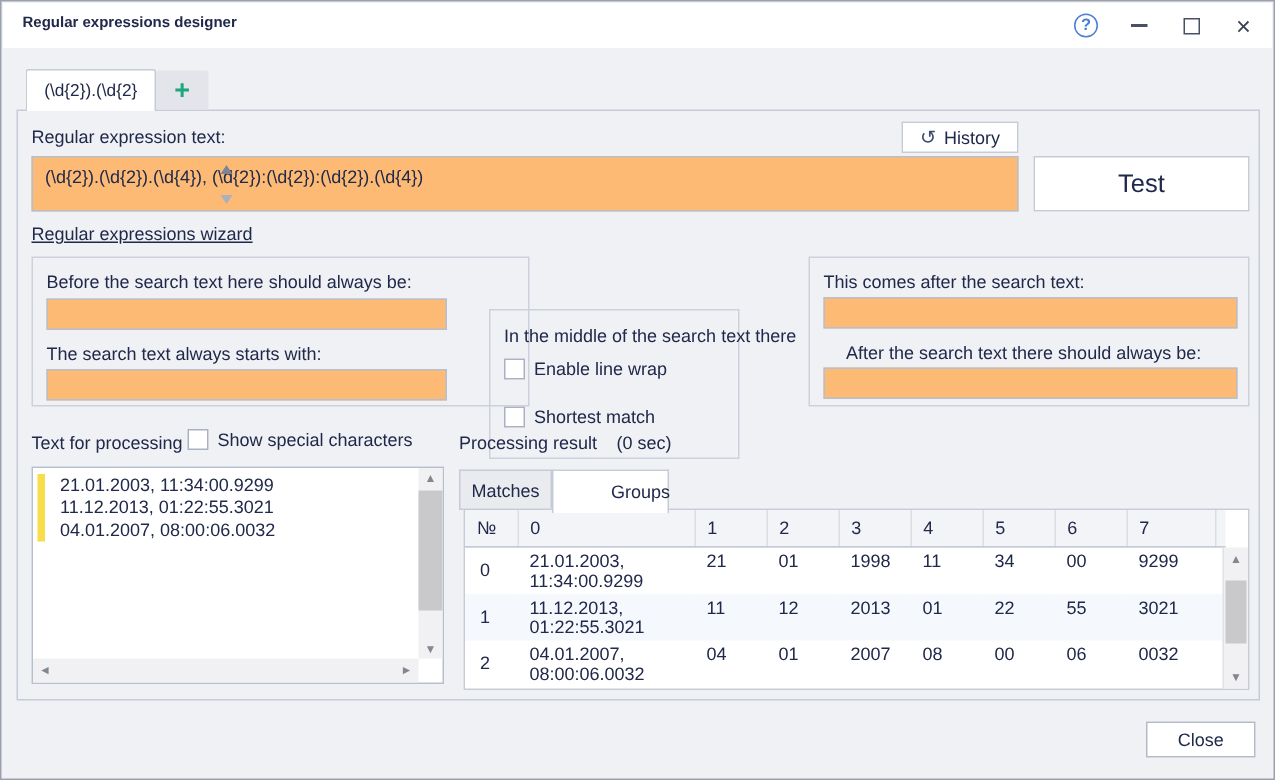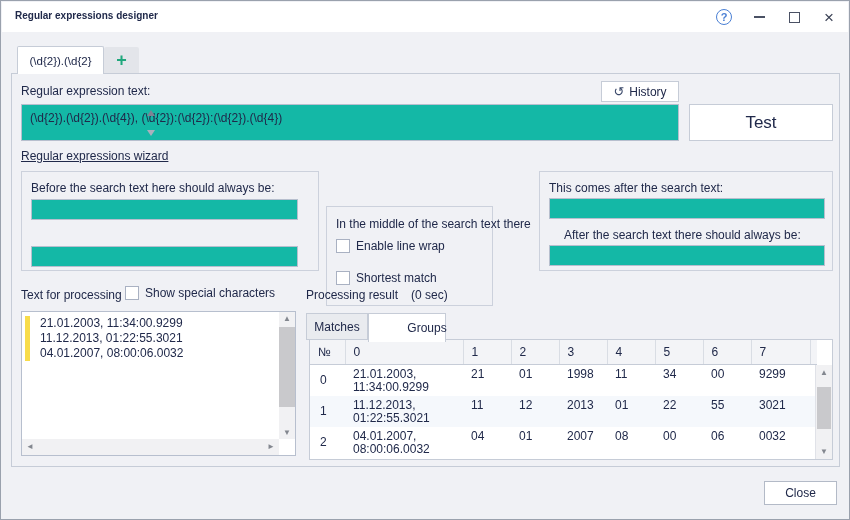--- a/index.html
+++ b/index.html
@@ -19,21 +19,21 @@
 
   
   .tab-active { position:absolute; left:16px; top:45px; width:87px; height:28px; background:#fff; border:1px solid #c6ccd7; border-bottom:none; border-radius:2px 2px 0 0; z-index:3; display:flex; align-items:center; justify-content:center; font-size:11.5px; }
   .tab-add { position:absolute; left:103px; top:46px; width:35px; height:26px; background:#e3e5ea; border-radius:2px 2px 0 0; z-index:2; display:flex; align-items:center; justify-content:center; color:#1fa77c; font-size:18px; font-weight:bold; }
 
   
   .panel { position:absolute; left:10px; top:72px; width:829px; height:394px; border:1px solid #c6ccd7; background:#f0f1f5; }
 
   .lbl { position:absolute; white-space:nowrap; }
   .link { position:absolute; text-decoration:underline; cursor:pointer; }
-  .tbox { position:absolute; background:#14b8a6; border:1px solid #b7bfce; }
+  .tbox { position:absolute; background:#fdba74; border:1px solid #b7bfce; }
 
   .history-btn { position:absolute; left:600px; top:80px; width:78px; height:21px; background:#fff; border:1px solid #c6ccd7; display:flex; align-items:center; justify-content:center; gap:5px; cursor:pointer; }
   .history-icon { font-size:13px; color:#3c4a6b; line-height:1; }
 
   .regex-input { left:20px; top:103px; width:658px; height:37px; padding:6px 22px 6px 8px; font-size:12px; overflow:hidden; white-space:nowrap; }
   .spinner { position:absolute; right:692px; top:109px; width:12px; height:26px; display:flex; flex-direction:column; align-items:center; justify-content:space-between; }
   .spin-up { width:0; height:0; border-left:4px solid transparent; border-right:4px solid transparent; border-bottom:6px solid #7d8494; }
   .spin-down { width:0; height:0; border-left:4px solid transparent; border-right:4px solid transparent; border-top:6px solid #aab0bd; }
 
   .test-btn { position:absolute; left:688px; top:103px; width:144px; height:37px; background:#fff; border:1px solid #c6ccd7; display:flex; align-items:center; justify-content:center; font-size:17px; cursor:pointer; }
@@ -115,23 +115,24 @@
   <div class="tbox regex-input">(\d{2}).(\d{2}).(\d{4}), (\d{2}):(\d{2}):(\d{2}).(\d{4})</div>
   <div class="spinner">
     <span class="spin-up"></span>
     <span class="spin-down"></span>
   </div>
 
   <div class="test-btn">Test</div>
 
   <span class="link" style="left:20px; top:148px;">Regular expressions wizard</span>
 
-  <div class="gbox" style="left:20px; width:298px;">
+  <div class="gbox" style="left:20px; width:332px;">
     <span class="lbl" style="left:9px; top:9px;">Before the search text here should always be:</span>
     <div class="tbox" style="left:9px; top:27px; width:267px; height:21px;"></div>
+    <span class="lbl" style="left:9px; top:57px;">The search text always starts with:</span>
     <div class="tbox" style="left:9px; top:74px; width:267px; height:21px;"></div>
   </div>
 
   <div class="gbox" style="left:325px; width:167px;margin-top:35px;">
     <span class="lbl" style="left:9px; top:10px;">In the middle of the search text there</span>
     <div class="cb-row" style="left:9px; top:32px;">
       <span class="cb"></span>
       <span>Enable line wrap</span>
     </div>
     <div class="cb-row" style="left:9px; top:64px;">

